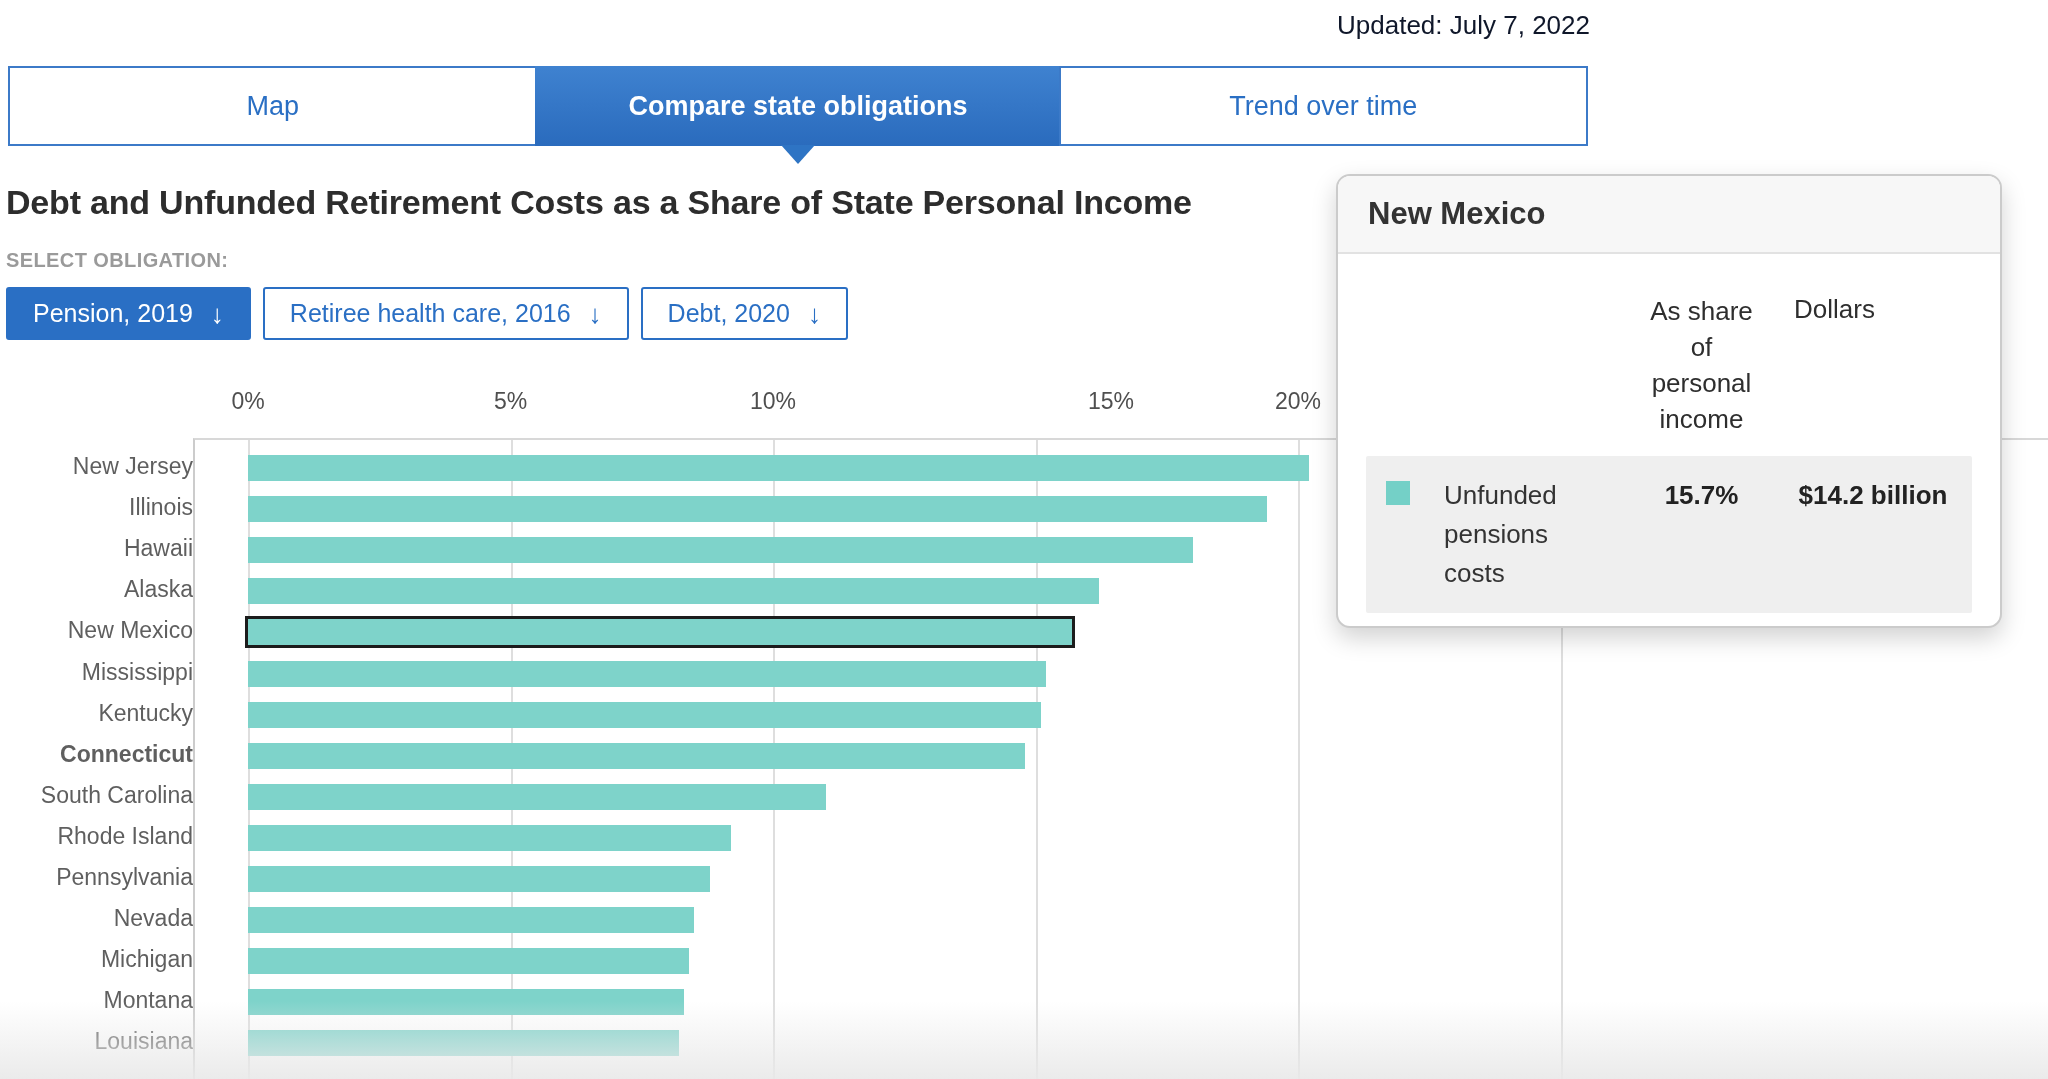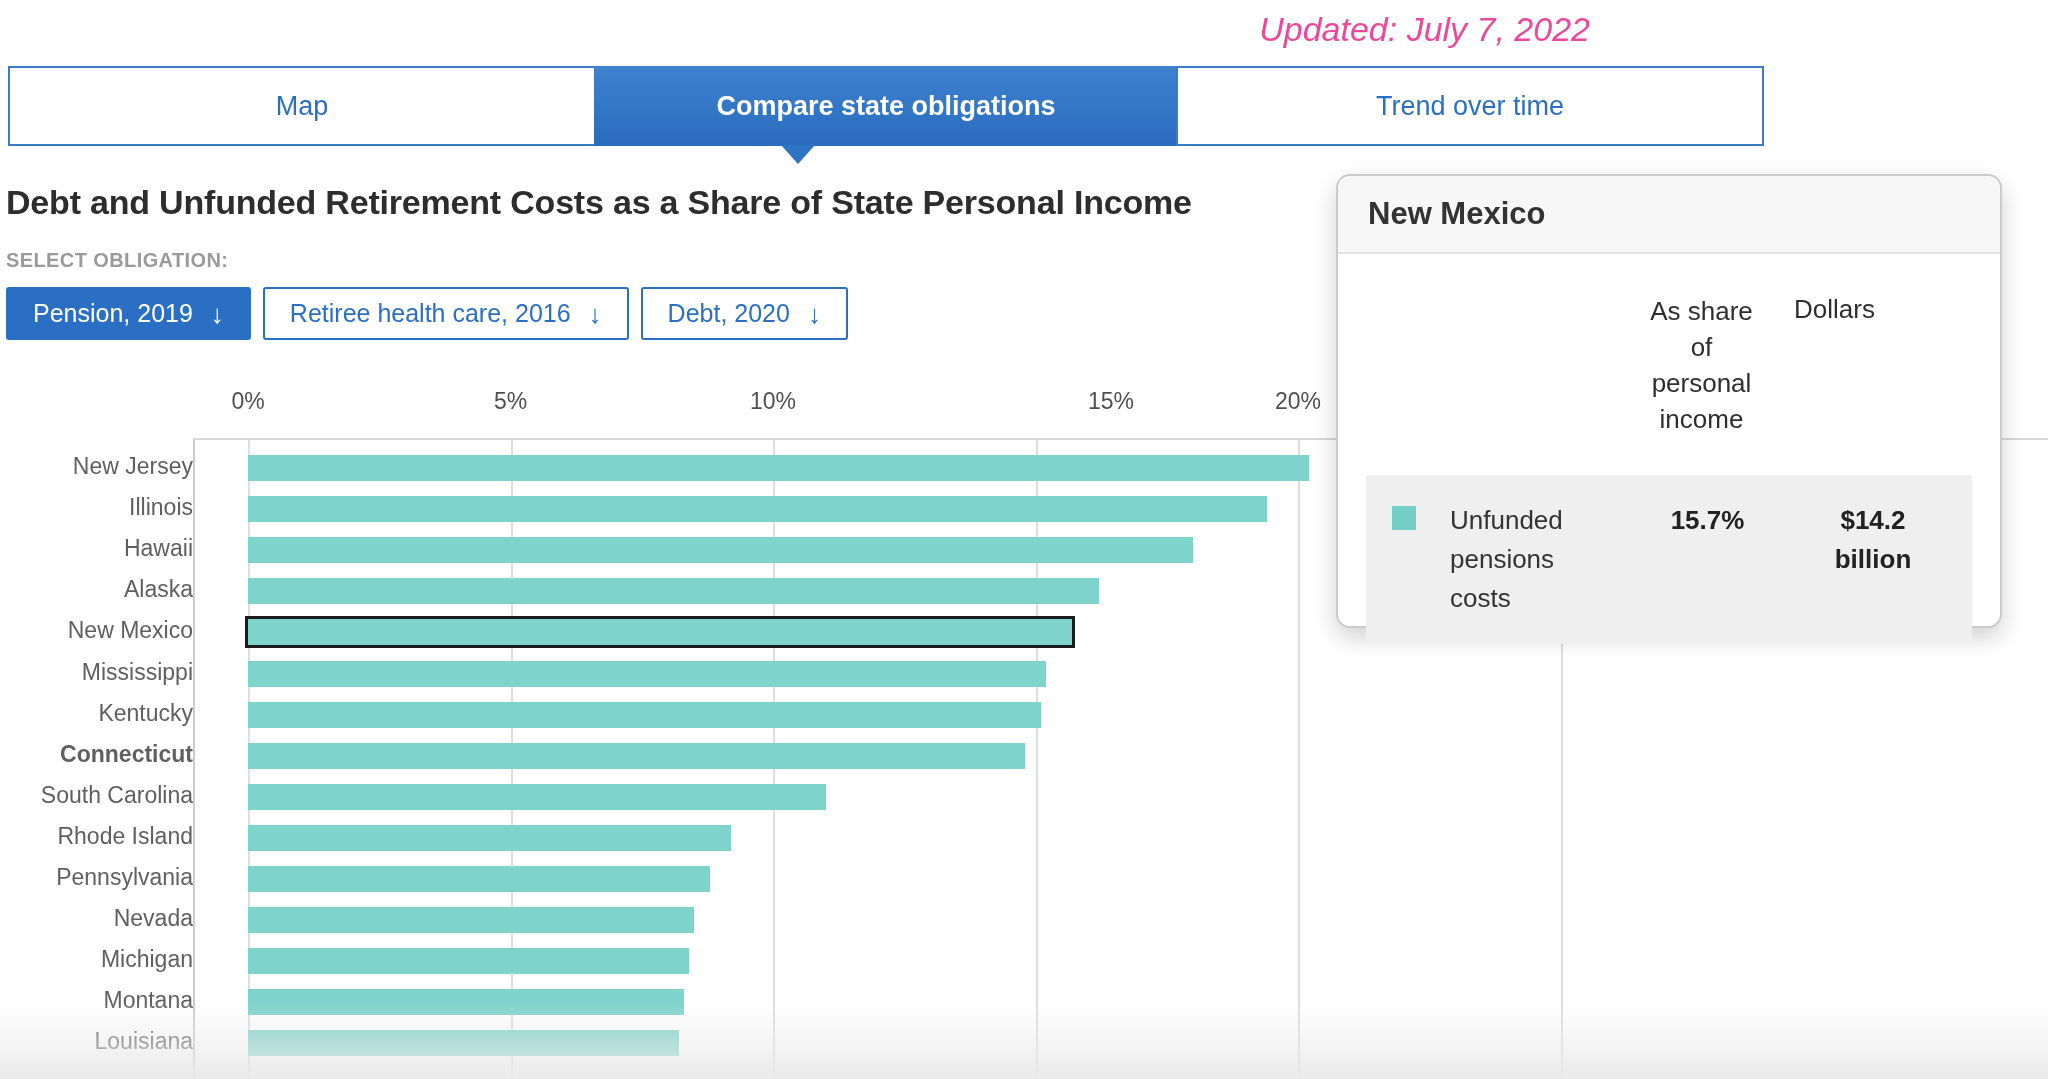--- a/index.html
+++ b/index.html
@@ -1,23 +1,23 @@
 <!DOCTYPE html>
 <html><head>
 <meta charset="utf-8">
 <style>
   html,body{margin:0;padding:0;}
   body{
     width:2048px;height:1079px;position:relative;overflow:hidden;background:#fff;
     font-family:"Liberation Sans", sans-serif;color:#333;
   }
   
-  .updated{position:absolute;top:10px;right:458px;font-style:italic;font-size:34px;color:#ec4899;}
+  .updated{position:absolute;top:10px;right:458px;font-size:26px;color:#0f172a;}
   
-  .tabbar{position:absolute;left:8px;top:66px;width:1756px;height:80px;display:flex;}
+  .tabbar{position:absolute;left:8px;top:66px;width:1580px;height:80px;display:flex;}
   .tab{flex:1;display:flex;align-items:center;justify-content:center;font-size:27px;color:#2a6fc4;
        background:#fff;border:2px solid #3c7ac8;margin-left:-2px;cursor:pointer;box-sizing:border-box;}
   .tab:first-child{margin-left:0;}
   .tab.active{background:linear-gradient(#3f82d0,#2a6bbd);color:#fff;font-weight:700;border:none;}
   .pointer{position:absolute;top:145px;left:781px;width:0;height:0;
        border-left:17px solid transparent;border-right:17px solid transparent;border-top:19px solid #2e74c4;}
   
   .title{position:absolute;left:6px;top:183px;margin:0;font-size:34px;font-weight:700;color:#2d2d2d;letter-spacing:-0.2px;}
   .sel-label{position:absolute;left:6px;top:249px;font-size:20px;font-weight:700;color:#9a9a9a;letter-spacing:0.4px;}
   .btnrow{position:absolute;left:6px;top:287px;display:flex;gap:12px;}
@@ -42,21 +42,21 @@
   .tooltip{position:absolute;left:1336px;top:174px;width:666px;height:454px;background:#fff;
        border:2px solid #cbcbcb;border-radius:14px;box-shadow:0 10px 24px rgba(0,0,0,0.18);z-index:10;box-sizing:border-box;}
   .tt-header{height:76px;background:#f7f7f7;border-bottom:2px solid #e2e2e2;border-radius:12px 12px 0 0;
        display:flex;align-items:center;padding-left:30px;font-size:31px;font-weight:700;color:#333;}
   .tt-body{padding:0 28px;}
   .tt-grid{display:grid;grid-template-columns:58px 165px 185px 1fr;padding:0 20px;box-sizing:border-box;}
   .tt-cols{margin-top:40px;}
   .tt-share-h{grid-column:3;text-align:center;font-size:26px;color:#2e2e2e;line-height:1.38;}
   .tt-share-h span{display:inline-block;width:120px;}
   .tt-dollars-h{grid-column:4;font-size:26px;color:#2e2e2e;}
-  .tt-row{background:#efefef;margin-top:37px;padding:26px;border-radius:2px;}
+  .tt-row{background:#efefef;margin-top:18px;padding:20px;border-radius:2px;}
   .tt-swatch{display:inline-block;width:24px;height:24px;margin-top:5px;}
   .tt-label{font-size:26px;color:#333;line-height:1.5;}
   .tt-val{font-size:26px;font-weight:700;color:#222;text-align:center;line-height:1.5;}
 </style>
 </head>
 <body>
 
 <div class="updated">Updated: July 7, 2022</div>
 
 <div class="tabbar">

